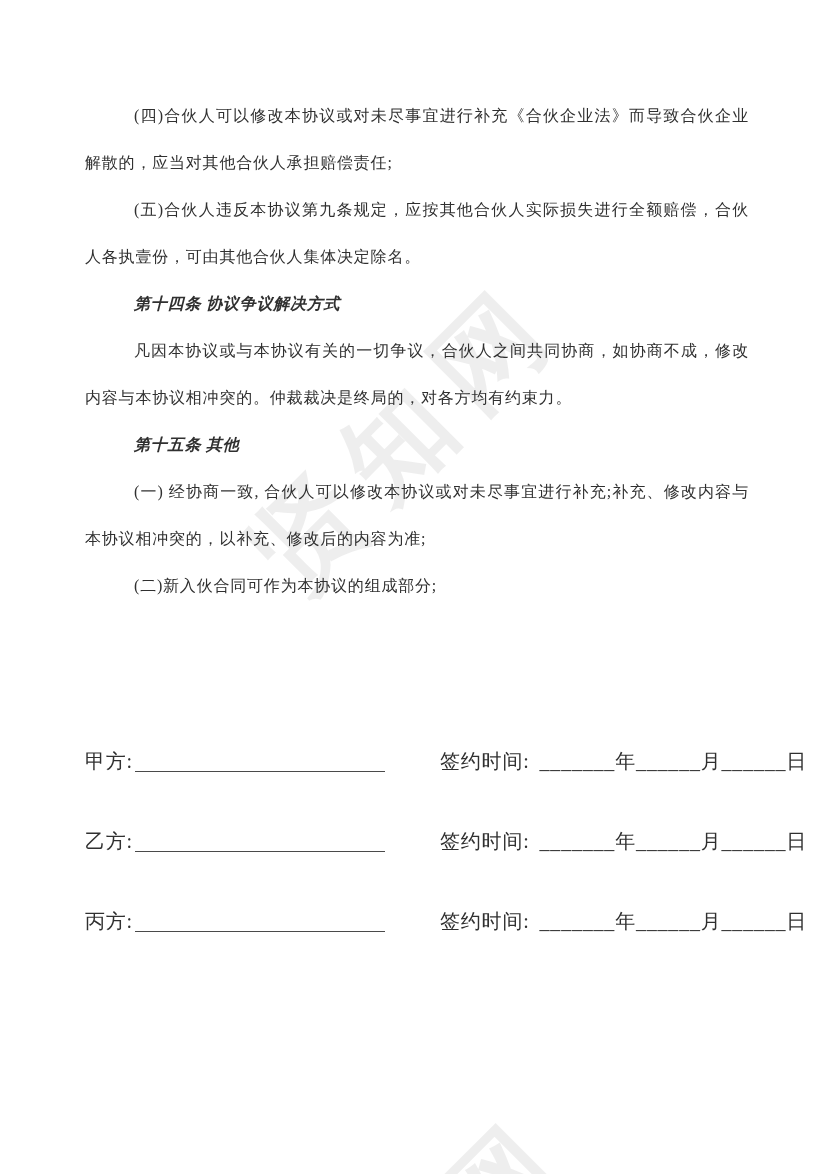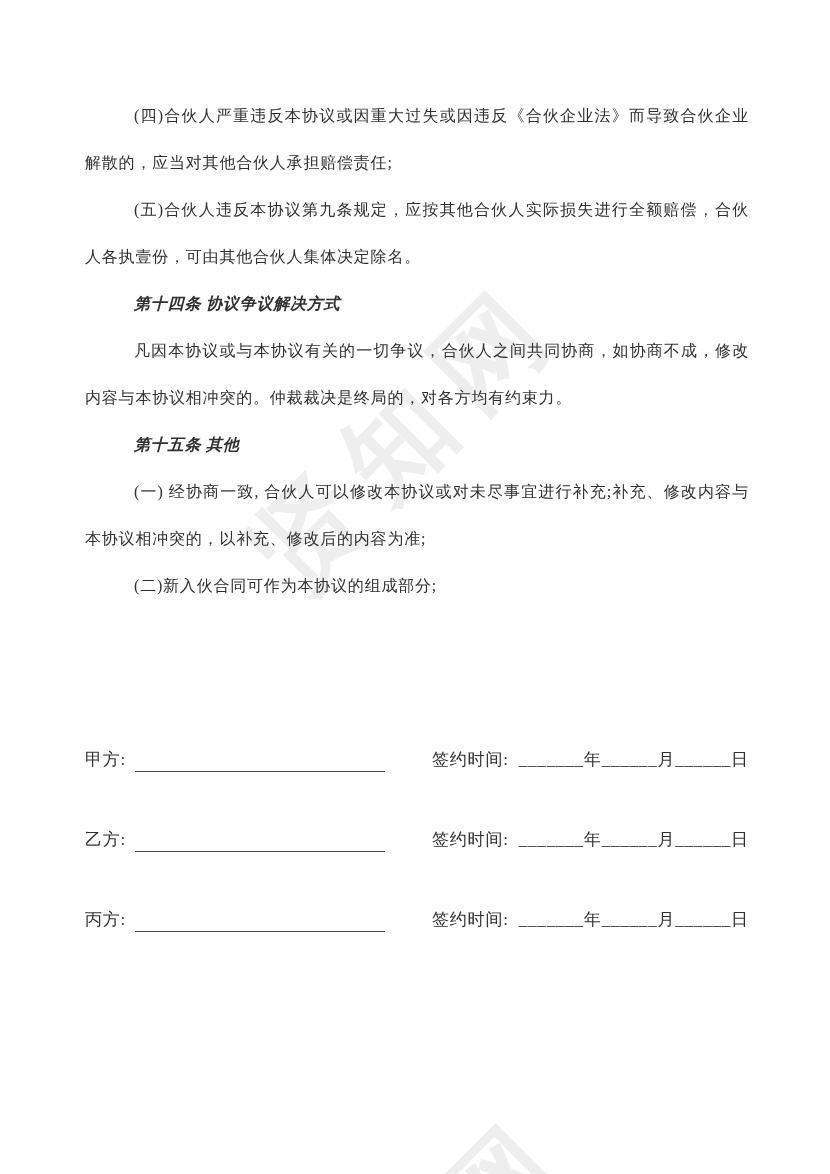--- a/index.html
+++ b/index.html
@@ -44,44 +44,44 @@
     margin:0;
   }
   .para.indent{text-indent:49px;}
   .para.bold{font-weight:bold;font-style:italic;}
   
   .sig-block{margin-top:136px;}
   .sig-row{
     position:relative;
     height:30px;
     margin-bottom:50px;
-    font-size:17px;
+    font-size:20px;
     letter-spacing:0.8px;
   }
   .sig-party{position:absolute;left:0;top:3px;}
   .sig-line{
     position:absolute;
     left:50px;top:0;
     width:250px;height:26px;
     border-bottom:1.5px solid #4a4a4a;
   }
-  .sig-date{position:absolute;left:347px;top:3px;white-space:nowrap;}
+  .sig-date{position:absolute;left:355px;top:3px;white-space:nowrap;}
   .sig-date .date-label{margin-right:10px;}
 </style>
 </head>
 <body>
 
 <div class="page">
 
   <div class="watermark wm-1">贤知网</div>
   <div class="watermark wm-2">贤知网</div>
 
   <div class="content">
 
-    <p class="para indent">(四)合伙人严重违反本协议或因重大过失或因违反《合伙企业法》而导致合伙企业解散的，应当对其他合伙人承担赔偿责任;</p>
+    <p class="para indent">(四)合伙人可以修改本协议或对未尽事宜进行补充《合伙企业法》而导致合伙企业解散的，应当对其他合伙人承担赔偿责任;</p>
     <p class="para indent">(五)合伙人违反本协议第九条规定，应按其他合伙人实际损失进行全额赔偿，合伙人各执壹份，可由其他合伙人集体决定除名。</p>
     <p class="para indent bold">第十四条 协议争议解决方式</p>
     <p class="para indent">凡因本协议或与本协议有关的一切争议，合伙人之间共同协商，如协商不成，修改内容与本协议相冲突的。仲裁裁决是终局的，对各方均有约束力。</p>
     <p class="para indent bold">第十五条 其他</p>
     <p class="para indent">(一) 经协商一致, 合伙人可以修改本协议或对未尽事宜进行补充;补充、修改内容与本协议相冲突的，以补充、修改后的内容为准;</p>
     <p class="para indent">(二)新入伙合同可作为本协议的组成部分;</p>
 
     <div class="sig-block">
 
       <div class="sig-row">

